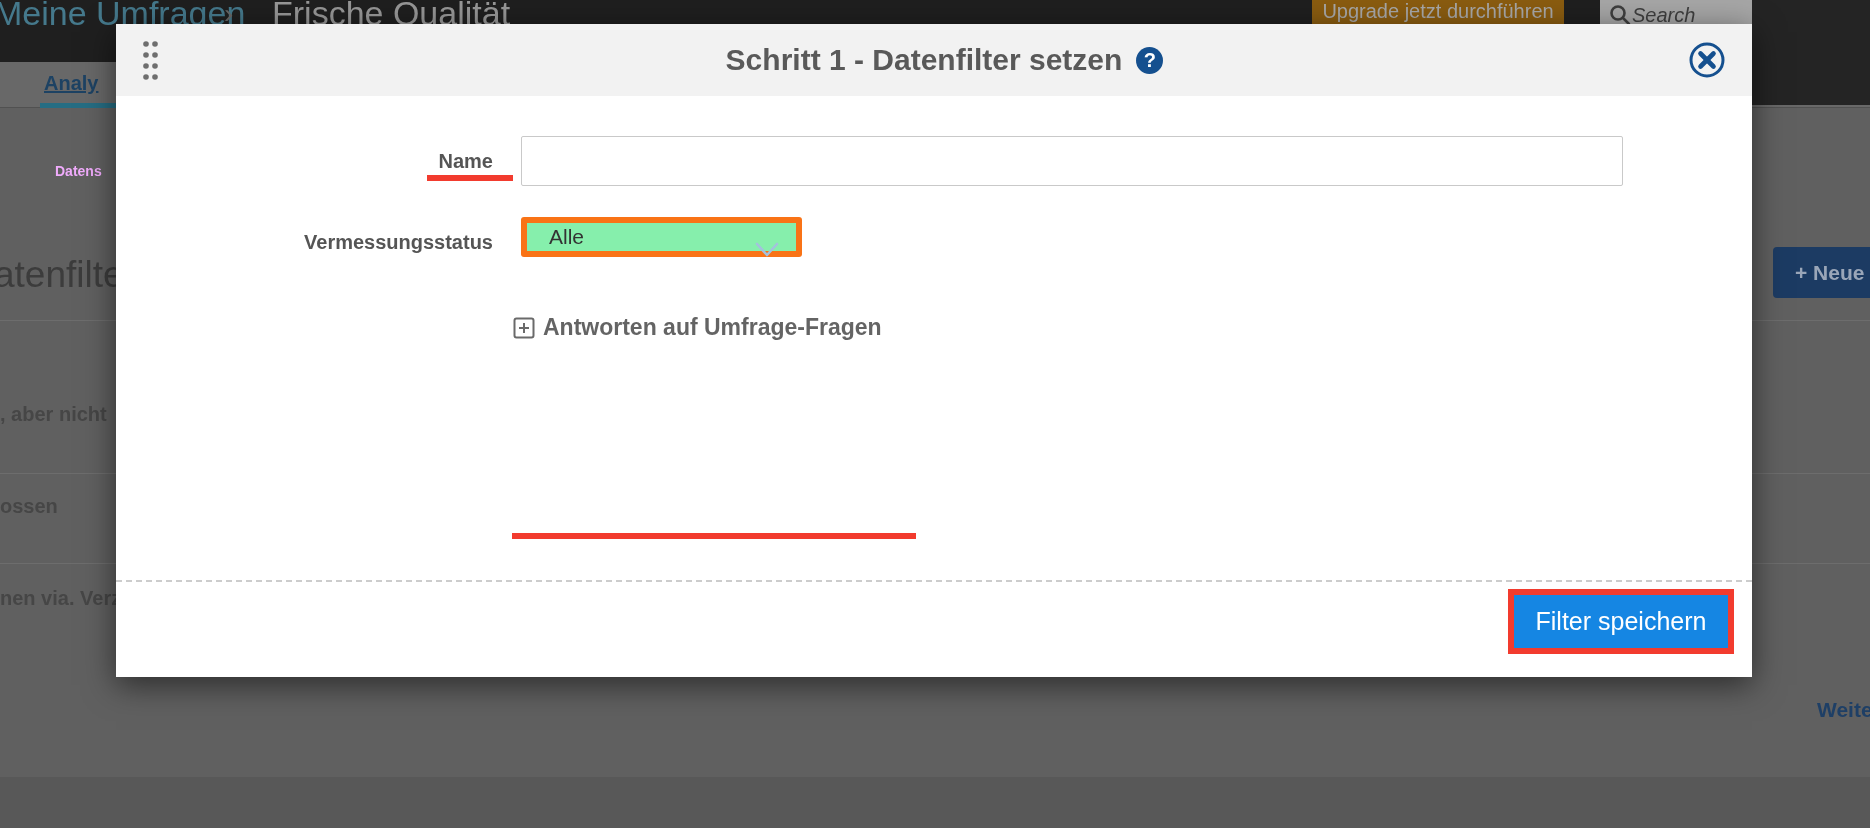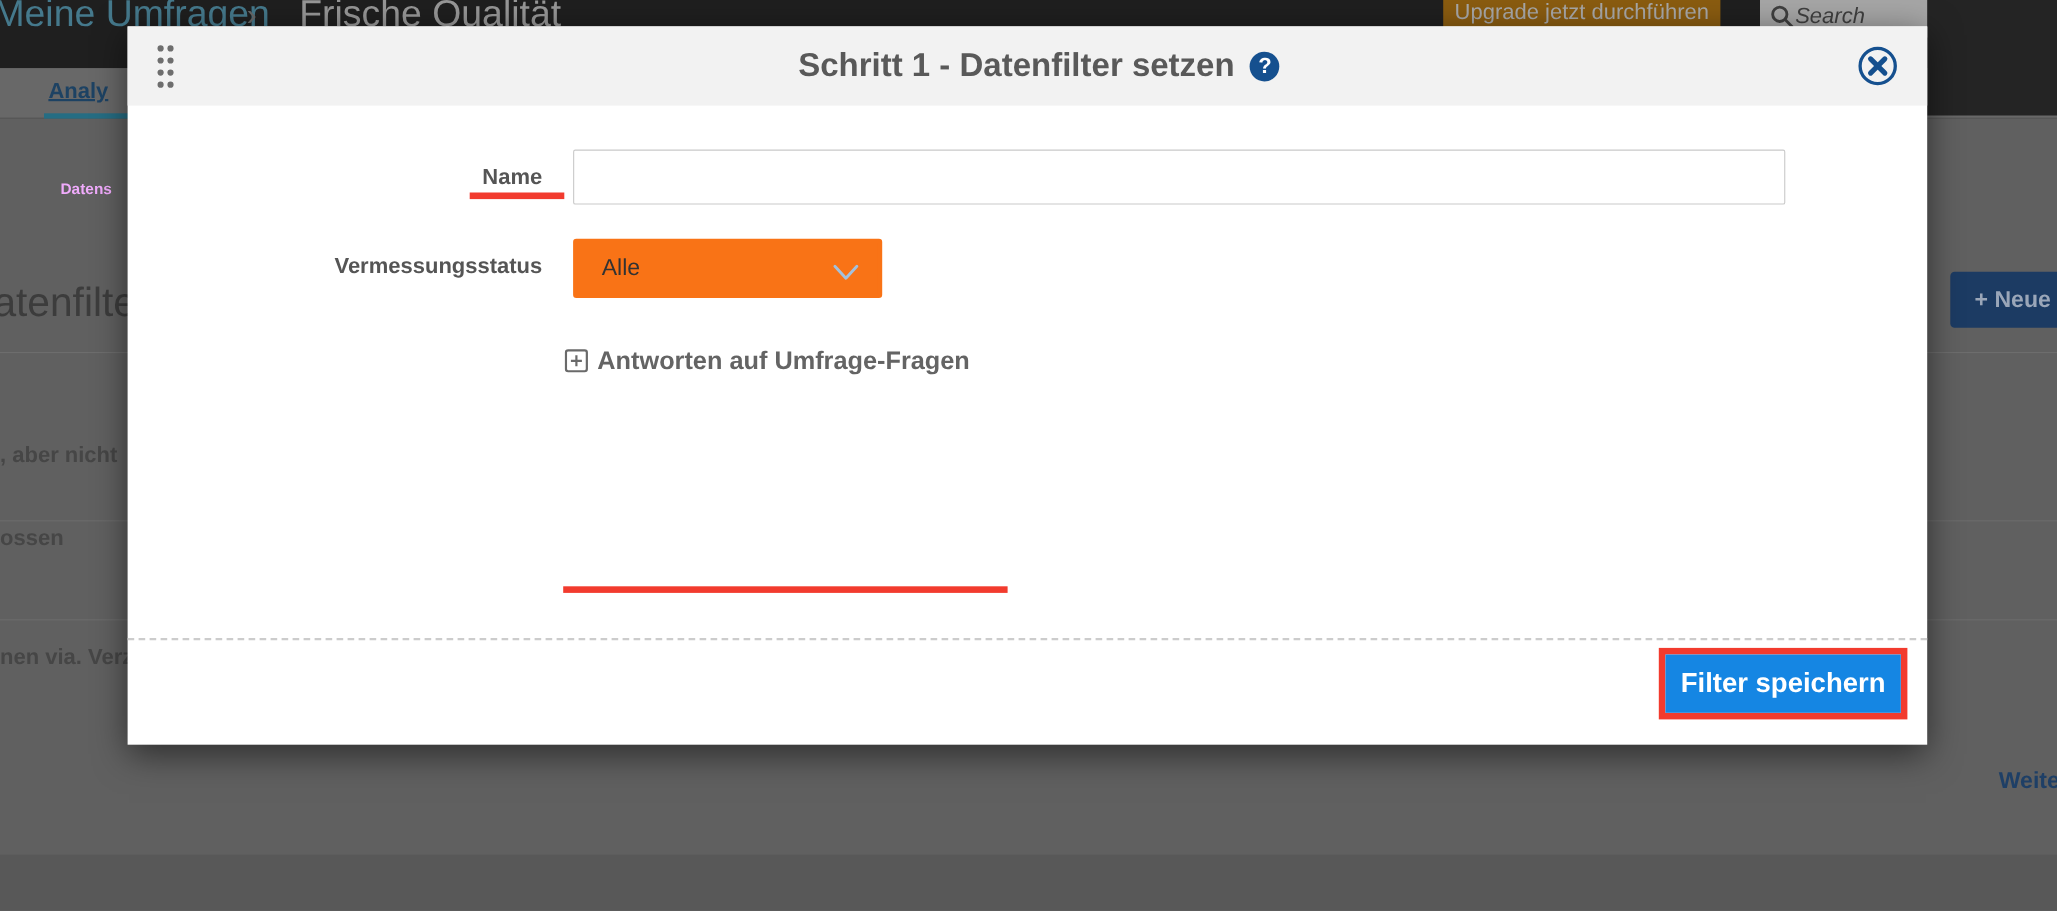--- a/index.html
+++ b/index.html
@@ -52,35 +52,35 @@
                margin-left:14px; cursor:pointer; }
   .close-btn { position:absolute; right:26px; top:17px; width:38px; height:38px; cursor:pointer; }
 
   .field-label { position:absolute; left:0; width:377px; text-align:right; font-size:20px;
                  font-weight:bold; color:#555555; }
   .name-input { position:absolute; left:405px; top:112px; width:1102px; height:50px;
                 border:1px solid #c9c9c9; border-radius:2px; font-size:20px; padding:0 12px;
                 outline:none; font-family:"Liberation Sans",sans-serif; color:#333; }
   .red-underline { position:absolute; background:#f23b2e; }
   .ul-name { left:311px; top:151px; width:86px; height:6px; }
-  .dropdown { position:absolute; left:405px; top:193px; width:281px; height:54px;
-              border:4px solid #f97316; border-radius:3px; background:#f97316; display:flex;
+  .dropdown { position:absolute; left:405px; top:193px; width:281px; height:40px;
+              border:6px solid #f97316; border-radius:3px; background:#86efac; display:flex;
               align-items:center; padding-left:22px; cursor:pointer; }
   .dropdown-value { font-size:21px; color:#333333; }
   .dropdown-chevron { position:absolute; right:16px; top:16px; }
 
   .section { position:absolute; left:397px; display:flex; align-items:center; cursor:pointer; }
   .section-label { font-size:23px; font-weight:bold; color:#646464; margin-left:8px; white-space:nowrap; }
   .ul-section { left:396px; top:509px; width:404px; height:6px; }
 
   .footer-sep { position:absolute; left:0; top:556px; width:100%; border-top:2px dashed #cccccc; }
   .save-annotation { position:absolute; left:1392px; top:565px; width:226px; height:65px;
                      border:6px solid #f23b2e; }
   .save-btn { width:100%; height:100%; background:#1586e3; border:none; color:#ffffff;
-              font-size:25px; font-weight:bold; font-family:"Liberation Sans",sans-serif;
+              font-size:25px; font-weight:normal; font-family:"Liberation Sans",sans-serif;
               cursor:pointer; }
 </style>
 </head>
 <body>
 
 <div id="stage">
 
   <div class="topbar">
     <span class="crumb1">Meine Umfragen</span>
     <span class="crumb-sep">›</span>
@@ -101,21 +101,21 @@
   </div>
 
   <div class="topbar-right-dark"></div>
 
   <div class="content">
     <span class="bg-datens">Datens</span>
     <span class="bg-heading">atenfilter</span>
     <div class="bg-divider" style="top:212px"></div>
     <span class="bg-row" style="top:295px">, aber nicht</span>
     <div class="bg-divider" style="top:365px"></div>
-    <span class="bg-row" style="top:370px">ossen</span>
+    <span class="bg-row" style="top:387px">ossen</span>
     <div class="bg-divider" style="top:455px"></div>
     <span class="bg-row" style="top:479px">nen via. Verz</span>
     <div class="neue-btn">+ Neue</div>
     <span class="weiter-link">Weite</span>
     <div class="bottom-band"></div>
   </div>
 
   <div class="modal">
 
     <div class="modal-header">

